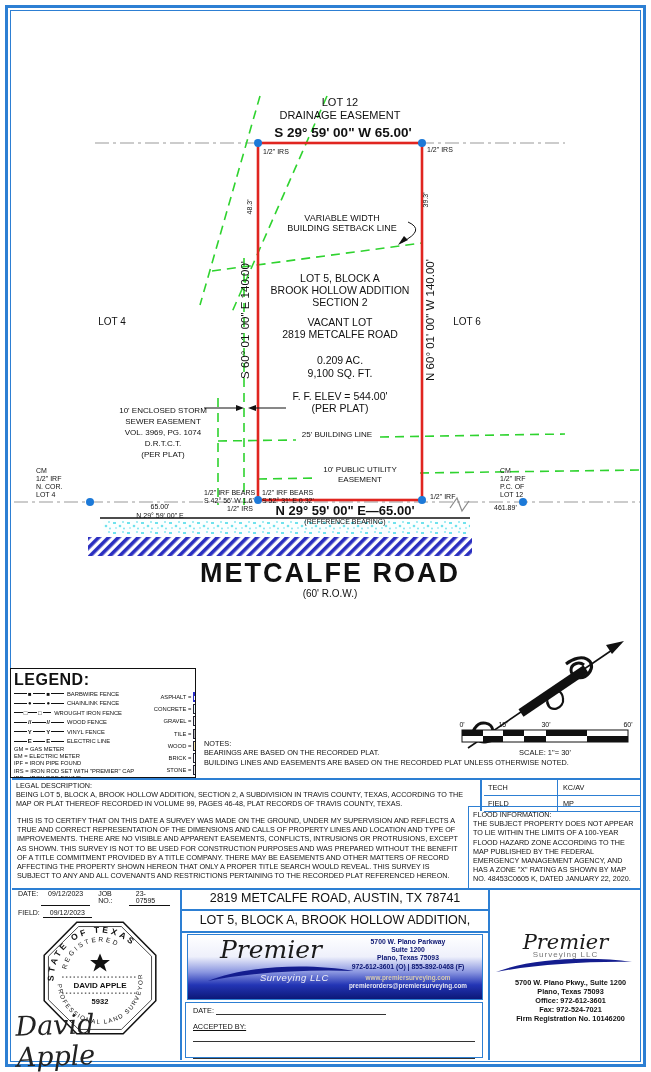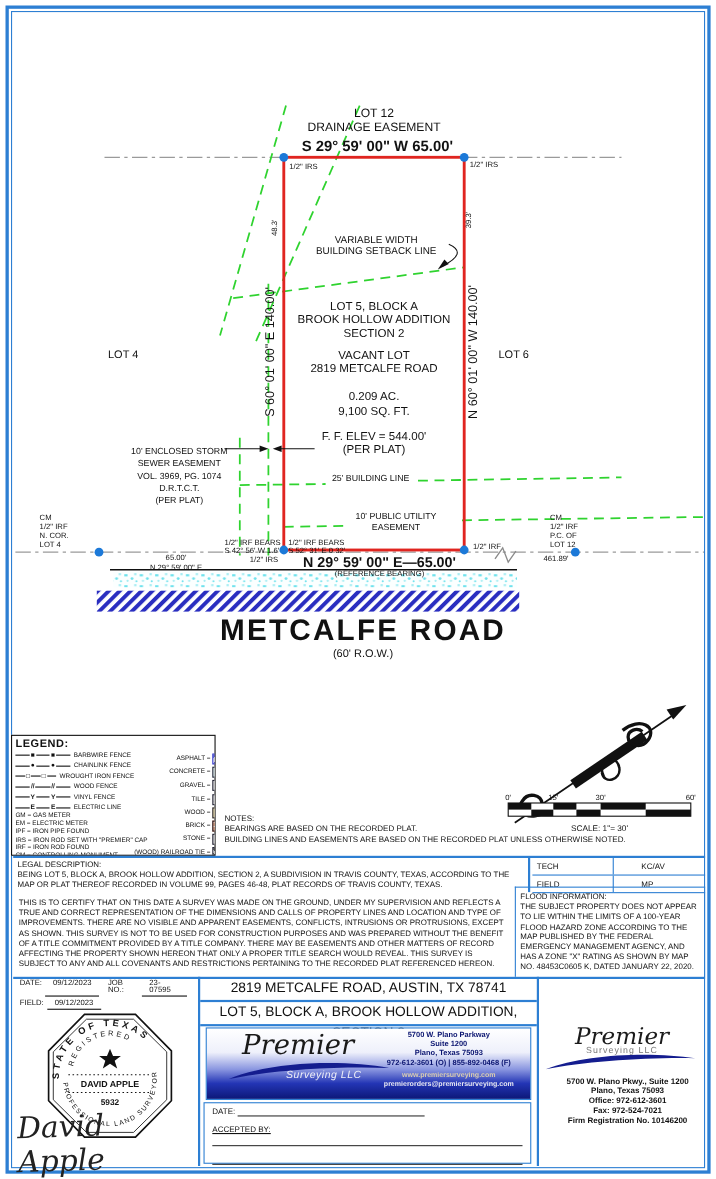--- a/index.html
+++ b/index.html
@@ -12,21 +12,21 @@
   svg text{font-family:"Liberation Sans",sans-serif;fill:#111;}
   .t7{font-size:7px;} .t75{font-size:7.5px;} .t8{font-size:8px;} .t9{font-size:9px;}
   .t10{font-size:10px;} .t105{font-size:10.5px;} .t11{font-size:11px;}
   .t12{font-size:11.5px;} .t13{font-size:13px;font-weight:600;} .t14{font-size:13.5px;font-weight:600;}
   .road-name{font-size:27px;font-weight:700;letter-spacing:2px;}
   .mid{text-anchor:middle;}
 
   
   .legend{position:absolute;left:10px;top:668px;width:186px;height:110px;background:#fff;
           border:1.5px solid #111;box-sizing:border-box;padding:2px 3px;overflow:hidden;}
-  .lg-title{font-size:10px;font-weight:600;letter-spacing:.5px;}
+  .lg-title{font-size:16px;font-weight:600;letter-spacing:.5px;}
   .lg-cols{display:flex;}
   .lg-left{width:108px;}
   .lg-right{flex:1;padding-top:2px;}
   .lg-frow{display:flex;align-items:center;height:9.5px;}
   .fsym{width:50px;display:flex;align-items:center;margin-right:3px;}
   .fl{flex:1;border-top:1.4px solid #111;height:0;}
   .fm{font-size:6px;line-height:6px;font-weight:700;margin:0 1px;font-style:normal;}
   .flab{font-size:5.8px;white-space:nowrap;}
   .lg-ab{font-size:5.8px;line-height:7.2px;white-space:nowrap;}
   .lg-srow{display:flex;align-items:center;justify-content:flex-end;height:12.2px;}
@@ -42,21 +42,21 @@
   .sw-tie{background:repeating-linear-gradient(45deg,#151515 0 2.4px,#fff 2.4px 4.8px);}
 
   
   .notes{position:absolute;left:204px;top:739px;width:444px;font-size:7.3px;line-height:9.3px;}
 
   
   .blue-line-h{position:absolute;border-top:2.5px solid #2d7fd3;}
   .legalbox{position:absolute;left:12px;top:780px;width:470px;height:31px;border-right:2px solid #2d7fd3;
             padding:2px 4px;box-sizing:border-box;font-size:7.2px;line-height:8.8px;}
   .techbox{position:absolute;left:484px;top:780px;width:157px;}
-  .trow{display:flex;height:15px;border-bottom:1.5px solid #2d7fd3;font-size:7.3px;align-items:center;gap:20px;}
+  .trow{display:flex;height:15px;border-bottom:1.5px solid #2d7fd3;font-size:7.3px;align-items:center;}
   .tk{width:74px;border-right:1.5px solid #2d7fd3;height:100%;display:flex;align-items:center;padding-left:4px;box-sizing:border-box;}
   .tv{padding-left:5px;}
   .certbox{position:absolute;left:12px;top:813px;width:456px;height:75px;padding:3px 5px;box-sizing:border-box;
            font-size:7.2px;line-height:9.2px;}
   .floodbox{position:absolute;left:468px;top:806px;width:173px;height:82px;border:1.5px solid #2d7fd3;border-bottom:none;
             padding:3px 4px;box-sizing:border-box;font-size:7.2px;line-height:9.2px;}
 
   
   .vline{position:absolute;border-left:2px solid #2d7fd3;}
   .addr1{position:absolute;left:182px;top:888px;width:306px;height:21px;border-bottom:2px solid #2d7fd3;

